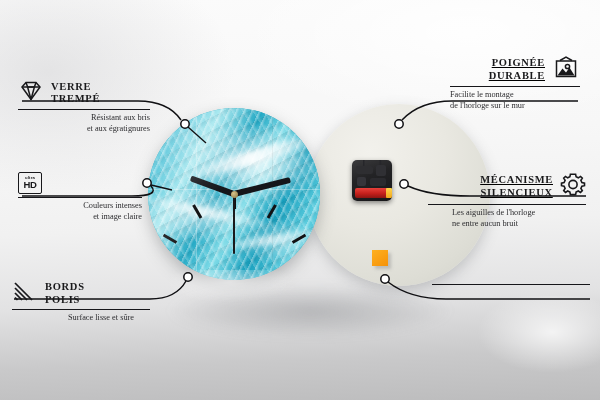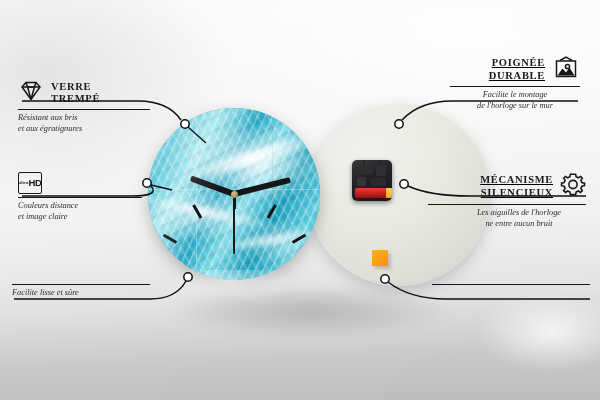--- a/index.html
+++ b/index.html
@@ -211,35 +211,35 @@
   }
   .co-sub {
     font-family: "Liberation Serif", serif;
     font-size: 8.3px;
     line-height: 10.4px;
     color: #2c2c2f;
     margin-top: 3px;
     white-space: pre-line;
   }
   .left .co-head { justify-content: flex-start; }
-  .left .co-sub { text-align: left; font-style: italic; }
+  .left .co-sub { text-align: right; }
   .right .co-head { justify-content: flex-end; text-decoration: underline; }
-  .right .co-sub  { text-align: center; font-style: italic; }
+  .right .co-sub  { text-align: left; }
   .ico { flex: 0 0 auto; display: block; }
 
   .leader { position: absolute; overflow: visible; pointer-events: none; }
   .leader path { fill: none; stroke: #101013; stroke-width: 1.5; }
   .leader circle { fill: #ffffff; stroke: #101013; stroke-width: 1.5; }
   .leader line { stroke: #101013; stroke-width: 1.3; }
 
   .hd-box {
     width: 22px; height: 20px;
     border: 1.6px solid #18181b;
     border-radius: 2px;
-    display: flex; flex-direction: row;
+    display: flex; flex-direction: column;
     align-items: center; justify-content: center;
     line-height: 1;
   }
   .hd-small { font-size: 4.2px; font-weight: bold; letter-spacing: 0.2px; color: #18181b; font-family: "Liberation Sans", sans-serif; }
   .hd-big { font-size: 9.5px; font-weight: bold; letter-spacing: -0.3px; color: #18181b; font-family: "Liberation Sans", sans-serif; }
 </style>
 </head>
 <body>
 
 <div id="stage">
@@ -334,27 +334,41 @@
   </div>
 
   <div class="callout left" style="left:18px; top:172px; width:124px;">
     <div class="co-head">
       <span class="ico hd-box">
         <span class="hd-small">ultra</span>
         <span class="hd-big">HD</span>
       </span>
     </div>
     <div class="co-rule" style="width:124px"></div>
-    <div class="co-sub">Couleurs distance
+    <div class="co-sub">Couleurs intenses
 et image claire</div>
   </div>
 
   <div class="callout left" style="left:12px; top:281px; width:122px;">
+    <div class="co-head">
+      <span class="ico">
+        <svg width="26" height="20" viewBox="0 0 26 20">
+          <g stroke="#18181b" stroke-width="1.7" fill="none">
+            <path d="M3 1 L20 18"></path>
+            <path d="M3 6 L15 18"></path>
+            <path d="M3 11 L10 18"></path>
+            <path d="M3 15.5 L5.5 18"></path>
+          </g>
+        </svg>
+      </span>
+      <span class="co-title">BORDS
+POLIS</span>
+    </div>
     <div class="co-rule" style="width:138px"></div>
-    <div class="co-sub">Facilite lisse et sûre</div>
+    <div class="co-sub">Surface lisse et sûre</div>
   </div>
 
   <div class="callout right" style="left:450px; top:56px; width:130px;">
     <div class="co-head">
       <span class="co-title" style="text-align:right">POIGNÉE
 DURABLE</span>
       <span class="ico">
         <svg width="28" height="23" viewBox="0 0 28 23">
           <g fill="none" stroke="#18181b" stroke-width="1.5">
             <path d="M8 4.5 L14 1 L20 4.5"></path>
@@ -365,21 +379,21 @@
         </svg>
       </span>
     </div>
     <div class="co-rule" style="width:130px; margin-left:auto"></div>
     <div class="co-sub">Facilite le montage
 de l'horloge sur le mur</div>
   </div>
 
   <div class="callout right" style="left:452px; top:172px; width:134px;">
     <div class="co-head">
-      <span class="co-title" style="text-align:right">MÉCANISME
+      <span class="co-title" style="text-align:center">MÉCANISME
 SILENCIEUX</span>
       <span class="ico">
         <svg width="26" height="25" viewBox="0 0 26 25">
           <g fill="none" stroke="#18181b" stroke-width="1.6">
             <path d="M13 2.2 l2.6 0 .5 2.6 2.2 1 2.2-1.4 1.8 1.8 -1.4 2.2 1 2.2 2.6 .5 0 2.6 -2.6 .5 -1 2.2 1.4 2.2 -1.8 1.8 -2.2-1.4 -2.2 1 -.5 2.6 -2.6 0"></path>
             <path d="M13 2.2 l-2.6 0 -.5 2.6 -2.2 1 -2.2-1.4 -1.8 1.8 1.4 2.2 -1 2.2 -2.6 .5 0 2.6 2.6 .5 1 2.2 -1.4 2.2 1.8 1.8 2.2-1.4 2.2 1 .5 2.6 2.6 0"></path>
             <circle cx="13" cy="12.5" r="4.1"></circle>
           </g>
         </svg>
       </span>

